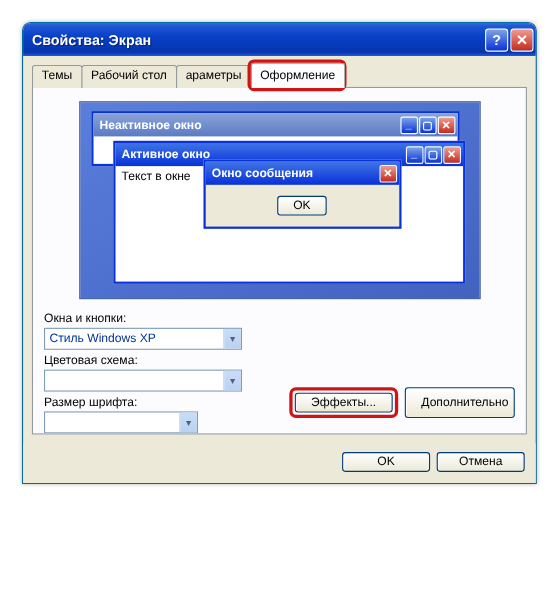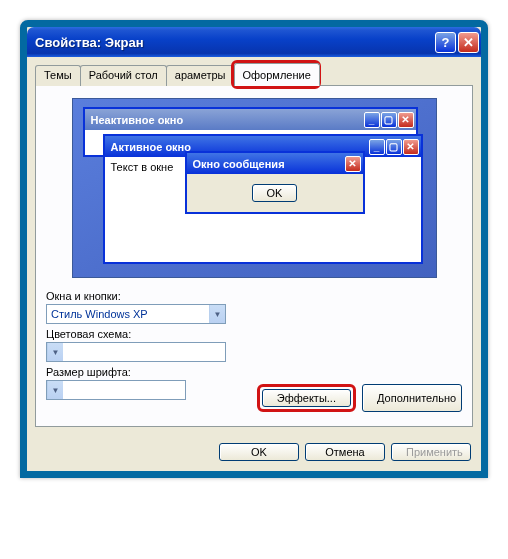--- a/index.html
+++ b/index.html
@@ -6,21 +6,21 @@
   body {
     margin: 0;
     padding: 20px;
     background: #fff;
     font-family: Tahoma, Verdana, sans-serif;
     font-size: 11px;
     width: 508px;
     height: 559px;
   }
   .window {
-    border: 7px solid #0369a1;
+    border: 1px solid #0369a1;
     border-radius: 8px 8px 0 0;
     background: #ece9d8;
     box-shadow: 0 0 4px rgba(0,0,0,0.3);
   }
   .titlebar {
     background: linear-gradient(to bottom, #2a6de1, #1f56d2 10%, #0841c9 40%, #0734ae 88%, #1b5de0);
     height: 30px;
     display: flex;
     align-items: center;
     padding: 0 2px 0 8px;
@@ -67,21 +67,21 @@
   .highlight-tab {
     position: absolute;
     border: 3px solid #d11314;
     border-radius: 6px;
     pointer-events: none;
   }
   .panel {
     margin: -1px 8px 8px 8px;
     border: 1px solid #919b9c;
     background: #fcfcfe;
-    padding: 12px 10px 26px 10px;
+    padding: 12px 10px 0 10px;
     position: relative;
     z-index: 1;
   }
   .preview {
     margin: 0 auto 12px auto;
     width: 365px;
     height: 180px;
     background: linear-gradient(to bottom right, #5a7edc, #4262c0);
     border: 1px solid #3b5998;
     position: relative;
@@ -138,20 +138,21 @@
   }
   .form-row { margin: 4px 0 2px 0; font-size: 11px; color: #000; }
   .combo {
     width: 180px;
     border: 1px solid #7f9db9;
     background: #fff;
     height: 20px;
     display: flex;
     align-items: center;
     font-size: 11px;
+    justify-content: flex-end;
   }
   .combo-text { flex: 1; padding: 0 4px; color: #003399; }
   .combo-arrow {
     width: 16px; height: 100%;
     background: linear-gradient(to bottom, #c9ddf6, #bad1f2);
     border-left: 1px solid #b8d0ee;
     display: flex; align-items: center; justify-content: center;
     font-size: 8px; color: #4d6185;
   }
   .side-btns {
@@ -255,16 +256,15 @@
         <button class="xp-btn" style="width:100%;">Эффекты...</button>
       </div>
       <button class="xp-btn">Дополнительно</button>
     </div>
 
   </div>
 
   <div class="bottom-bar">
     <button class="xp-btn">OK</button>
     <button class="xp-btn">Отмена</button>
-    <button class="xp-btn disabled">Применить</button>
   </div>
 
 </div>
 
 </body></html>

